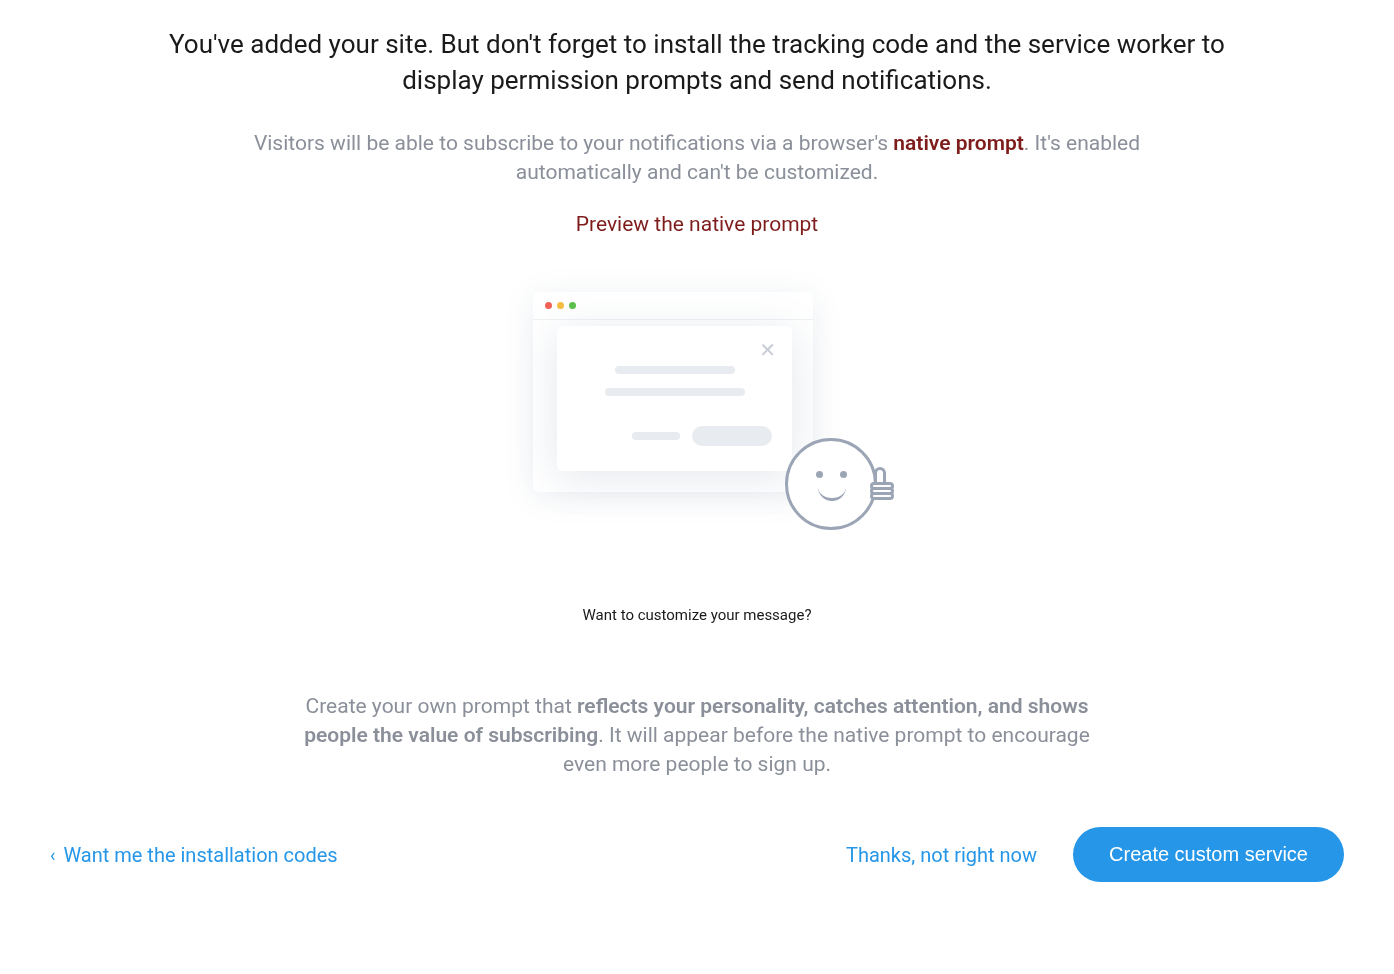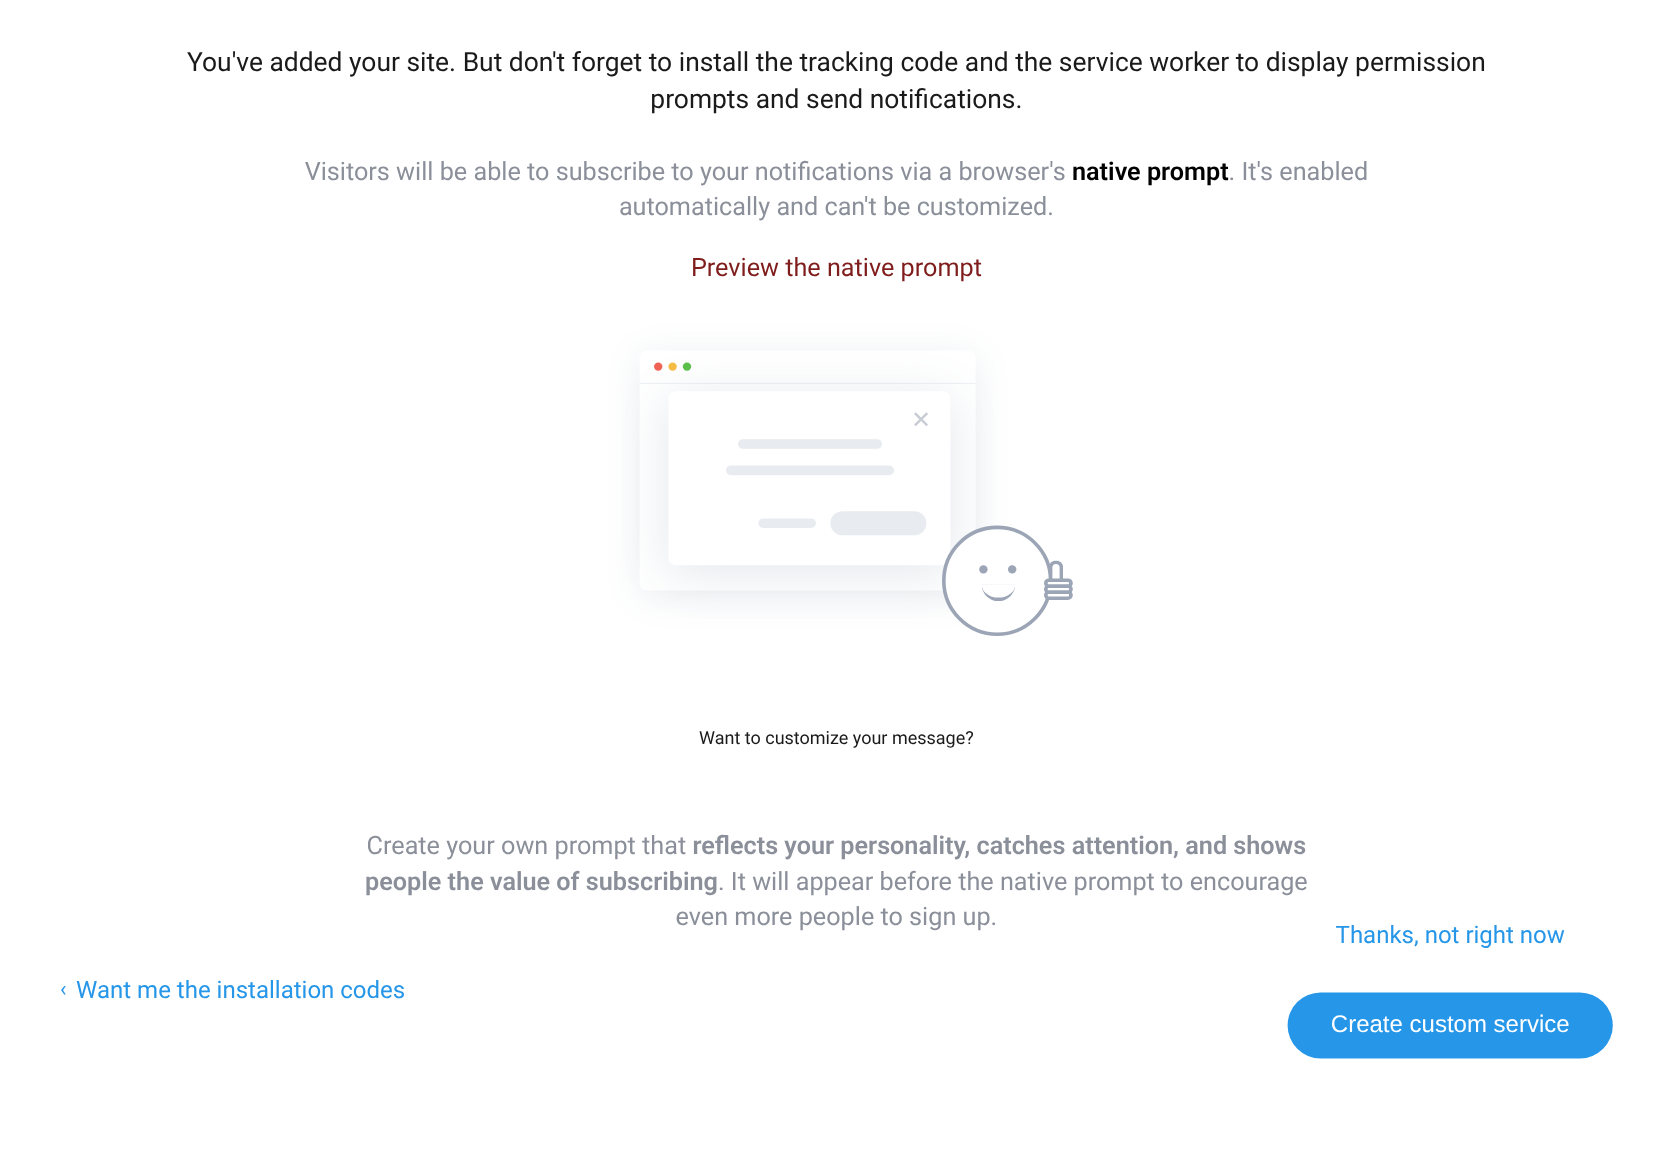--- a/index.html
+++ b/index.html
@@ -21,37 +21,37 @@
       text-align: center;
     }
     .title {
       font-size: 44px;
       font-weight: 400;
       color: #1a1a1a;
       letter-spacing: 0.5px;
       margin-bottom: 30px;
     }
     .subtitle {
-      font-size: 22px;
+      font-size: 26px;
       color: #1a1a1a;
       line-height: 1.4;
       max-width: 1100px;
-      margin: 12px auto 30px auto;
+      margin: 0 auto 30px auto;
       font-weight: 400;
     }
     .description {
       font-size: 21px;
       color: #8a8f99;
       line-height: 1.4;
       max-width: 960px;
       margin: 0 auto 24px auto;
     }
     .description strong {
       font-weight: 600;
-      color: #000000;
+      color: #7f1d1d;
     }
     .preview-link {
       font-size: 21px;
       color: #7f1d1d;
       text-decoration: none;
       display: inline-block;
       margin-bottom: 50px;
       cursor: pointer;
     }
     .illustration {
@@ -230,21 +230,20 @@
       align-items: center;
       gap: 8px;
     }
     .back-link .chevron {
       font-size: 18px;
     }
     .footer-right {
       display: flex;
       align-items: center;
       gap: 36px;
-      flex-direction: column;
     }
     .skip-link {
       font-size: 20px;
       color: #2596e8;
       cursor: pointer;
     }
     .primary-button {
       background: #2596e8;
       color: #ffffff;
       font-size: 20px;

